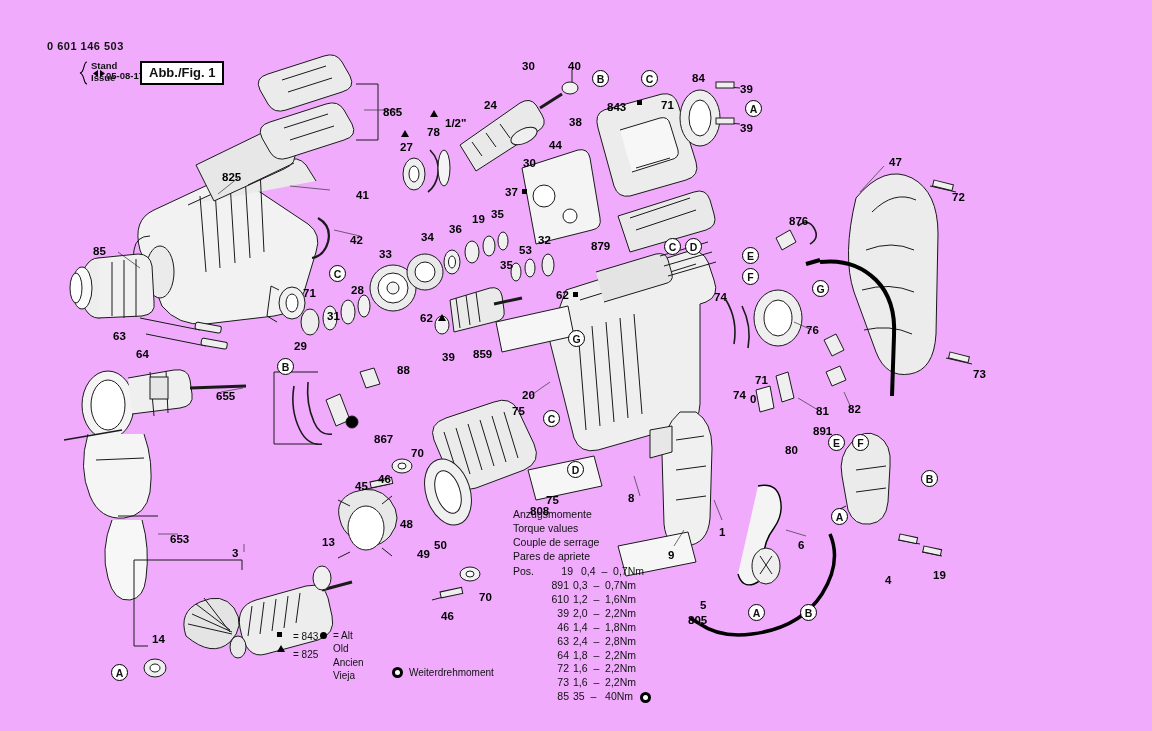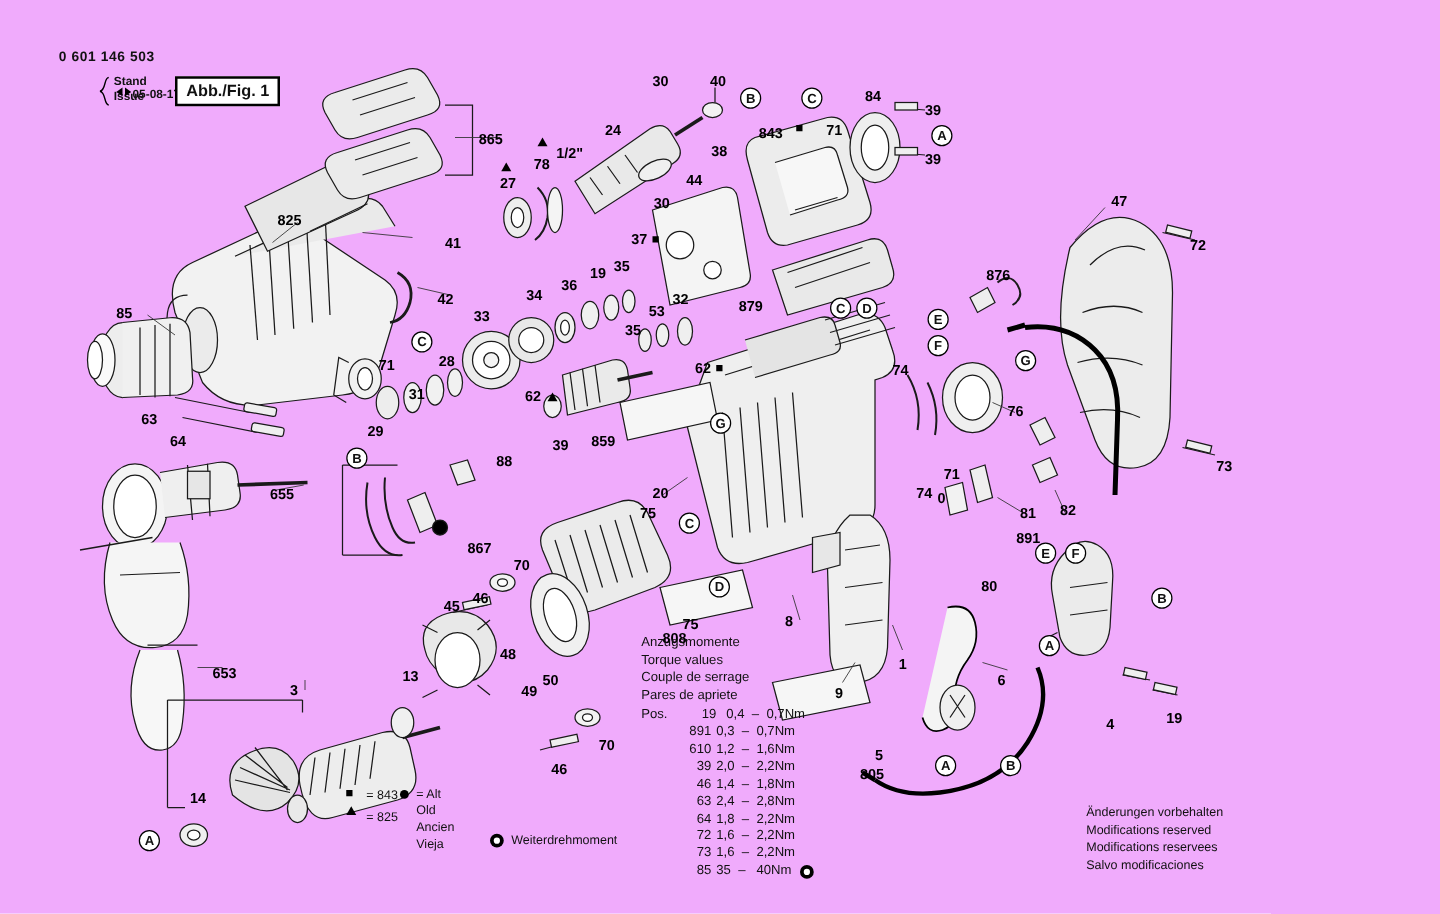--- a/index.html
+++ b/index.html
@@ -414,21 +414,21 @@
     <div class="abs lbl" style="left:889px; top:157px;">47</div>
     <div class="abs lbl" style="left:952px; top:192px;">72</div>
     <div class="abs lbl" style="left:973px; top:369px;">73</div>
     <div class="abs lbl" style="left:806px; top:325px;">76</div>
     <div class="abs lbl" style="left:714px; top:292px;">74</div>
     <div class="abs lbl" style="left:733px; top:390px;">74</div>
     <div class="abs lbl" style="left:755px; top:375px;">71</div>
     <div class="abs lbl" style="left:750px; top:394px;">0</div>
     <div class="abs lbl" style="left:816px; top:406px;">81</div>
     <div class="abs lbl" style="left:848px; top:404px;">82</div>
-    <div class="abs lbl" style="left:785px; top:465px;">80</div>
+    <div class="abs lbl" style="left:785px; top:445px;">80</div>
     <div class="abs lbl" style="left:813px; top:426px;">891</div>
     <div class="abs lbl" style="left:885px; top:575px;">4</div>
     <div class="abs lbl" style="left:933px; top:570px;">19</div>
     <div class="abs lbl" style="left:522px; top:390px;">20</div>
     <div class="abs lbl" style="left:512px; top:406px;">75</div>
     <div class="abs lbl" style="left:546px; top:495px;">75</div>
     <div class="abs lbl" style="left:530px; top:506px;">808</div>
     <div class="abs lbl" style="left:628px; top:493px;">8</div>
     <div class="abs lbl" style="left:719px; top:527px;">1</div>
     <div class="abs lbl" style="left:668px; top:550px;">9</div>
@@ -562,20 +562,14 @@
       <span class="legend">Ancien</span>
       <span class="legend">Vieja</span>
     </div>
   </div>
 
   <div class="abs" style="left:392px; top:666px; display:flex; gap:6px; align-items:center;">
     <span class="gear-dot"></span>
     <span class="legend">Weiterdrehmoment</span>
   </div>
 
-  <div class="abs" style="left:869px; top:644px;">
-    <div class="footer-note">Änderungen vorbehalten</div>
-    <div class="footer-note">Modifications reserved</div>
-    <div class="footer-note">Modifications reservees</div>
-    <div class="footer-note">Salvo modificaciones</div>
-  </div>
 
 </div>
 
 </body></html>

